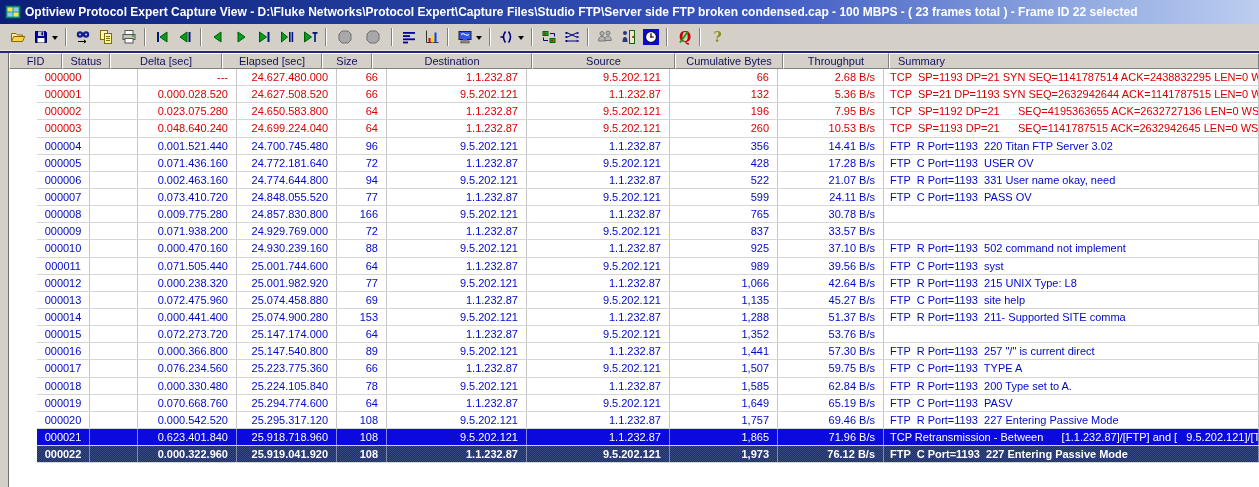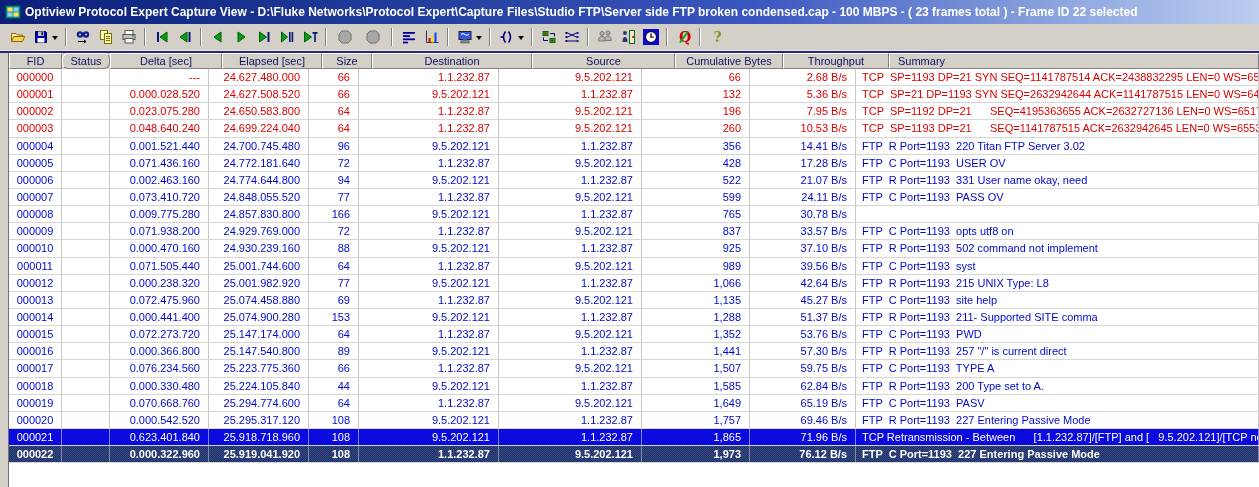--- a/index.html
+++ b/index.html
@@ -31,21 +31,21 @@
     display:flex;min-height:0;}
   .listview{flex:1 1 auto;background:#fff;border-left:1px solid #707070;
     display:flex;flex-direction:column;overflow:hidden;}
   .hrow{display:flex;height:16px;flex:0 0 auto;background:#d4d0c8;}
   .hcell{box-sizing:border-box;height:16px;background:#d4d0c8;
     border-top:1px solid #fff;border-left:1px solid #fff;
     border-right:1px solid #808080;border-bottom:1px solid #808080;
     font-size:11px;color:#101060;display:flex;align-items:center;justify-content:center;
     white-space:pre;overflow:hidden;flex:0 0 auto;}
   .hcell.hleft{justify-content:flex-start;padding-left:8px;}
-  .tbody{flex:1 1 auto;overflow:hidden;}
+  .tbody{flex:1 1 auto;overflow:hidden;margin-left:28px;}
   .trow{display:flex;height:17.15px;box-sizing:border-box;border-bottom:1px solid #d6d6d6;}
   .cell{box-sizing:border-box;display:flex;align-items:center;font-size:11px;
     border-right:1px solid #c6c6c6;white-space:pre;overflow:hidden;flex:0 0 auto;}
   .align-right{justify-content:flex-end;padding-right:8px;}
   .align-center{justify-content:center;}
   .align-left{justify-content:flex-start;padding-left:6px;}
   .style-red .cell{color:#d80000;}
   .style-blue .cell{color:#0008c8;}
   .style-sel{background:#0a0adf;}
   .style-sel .cell{color:#fff;border-right-color:rgba(255,255,255,.5);}
@@ -320,21 +320,21 @@
             <text x="4.5" y="13" font-size="14" font-weight="bold" font-family="DejaVu Serif, serif" fill="#8c8c1e">?</text>
           </svg>
         </span>
       </span>
   </div>
 
   <div class="client">
     <div class="listview">
       <div class="hrow">
           <div class="hcell" style="width: 53px;">FID</div>
-          <div class="hcell" style="width: 48px; border-radius: 6px;">Status</div>
+          <div class="hcell" style="width: 48px;">Status</div>
           <div class="hcell" style="width: 112px;">Delta [sec]</div>
           <div class="hcell" style="width: 100px;">Elapsed [sec]</div>
           <div class="hcell" style="width: 50px;">Size</div>
           <div class="hcell" style="width: 160px;">Destination</div>
           <div class="hcell" style="width: 143px;">Source</div>
           <div class="hcell" style="width: 108px;">Cumulative Bytes</div>
           <div class="hcell" style="width: 106px;">Throughput</div>
           <div class="hcell hleft" style="flex: 1 1 auto;">Summary</div>
         </div>
       <div class="tbody">
@@ -448,21 +448,20 @@
           <div class="trow style-blue">
             <div class="cell align-center" style="width: 53px;">000009</div>
             <div class="cell align-center" style="width: 48px;"></div>
             <div class="cell align-right" style="width: 99px;">0.071.938.200</div>
             <div class="cell align-right" style="width: 100px;">24.929.769.000</div>
             <div class="cell align-right" style="width: 50px;">72</div>
             <div class="cell align-right" style="width: 140px;">1.1.232.87</div>
             <div class="cell align-right" style="width: 143px;">9.5.202.121</div>
             <div class="cell align-right" style="width: 108px;">837</div>
             <div class="cell align-right" style="width: 106px;">33.57 B/s</div>
-            <div class="cell align-left" style="flex: 1 1 auto;">FTP  C Port=1193  opts utf8 on</div>
           </div>
           <div class="trow style-blue">
             <div class="cell align-center" style="width: 53px;">000010</div>
             <div class="cell align-center" style="width: 48px;"></div>
             <div class="cell align-right" style="width: 99px;">0.000.470.160</div>
             <div class="cell align-right" style="width: 100px;">24.930.239.160</div>
             <div class="cell align-right" style="width: 50px;">88</div>
             <div class="cell align-right" style="width: 140px;">9.5.202.121</div>
             <div class="cell align-right" style="width: 143px;">1.1.232.87</div>
             <div class="cell align-right" style="width: 108px;">925</div>
@@ -520,21 +519,20 @@
           <div class="trow style-blue">
             <div class="cell align-center" style="width: 53px; text-align: center;">000015</div>
             <div class="cell align-center" style="width: 48px;"></div>
             <div class="cell align-right" style="width: 99px;">0.072.273.720</div>
             <div class="cell align-right" style="width: 100px;">25.147.174.000</div>
             <div class="cell align-right" style="width: 50px;">64</div>
             <div class="cell align-right" style="width: 140px;">1.1.232.87</div>
             <div class="cell align-right" style="width: 143px;">9.5.202.121</div>
             <div class="cell align-right" style="width: 108px;">1,352</div>
             <div class="cell align-right" style="width: 106px;">53.76 B/s</div>
-            <div class="cell align-left" style="flex: 1 1 auto;">FTP  C Port=1193  PWD</div>
           </div>
           <div class="trow style-blue">
             <div class="cell align-center" style="width: 53px;">000016</div>
             <div class="cell align-center" style="width: 48px;"></div>
             <div class="cell align-right" style="width: 99px;">0.000.366.800</div>
             <div class="cell align-right" style="width: 100px;">25.147.540.800</div>
             <div class="cell align-right" style="width: 50px;">89</div>
             <div class="cell align-right" style="width: 140px;">9.5.202.121</div>
             <div class="cell align-right" style="width: 143px;">1.1.232.87</div>
             <div class="cell align-right" style="width: 108px;">1,441</div>
@@ -551,21 +549,21 @@
             <div class="cell align-right" style="width: 143px;">9.5.202.121</div>
             <div class="cell align-right" style="width: 108px;">1,507</div>
             <div class="cell align-right" style="width: 106px;">59.75 B/s</div>
             <div class="cell align-left" style="flex: 1 1 auto;">FTP  C Port=1193  TYPE A</div>
           </div>
           <div class="trow style-blue">
             <div class="cell align-center" style="width: 53px;">000018</div>
             <div class="cell align-center" style="width: 48px;"></div>
             <div class="cell align-right" style="width: 99px;">0.000.330.480</div>
             <div class="cell align-right" style="width: 100px;">25.224.105.840</div>
-            <div class="cell align-right" style="width: 50px;">44</div>
+            <div class="cell align-right" style="width: 50px;">78</div>
             <div class="cell align-right" style="width: 140px;">9.5.202.121</div>
             <div class="cell align-right" style="width: 143px;">1.1.232.87</div>
             <div class="cell align-right" style="width: 108px;">1,585</div>
             <div class="cell align-right" style="width: 106px;">62.84 B/s</div>
             <div class="cell align-left" style="flex: 1 1 auto;">FTP  R Port=1193  200 Type set to A.</div>
           </div>
           <div class="trow style-blue">
             <div class="cell align-center" style="width: 53px;">000019</div>
             <div class="cell align-center" style="width: 48px;"></div>
             <div class="cell align-right" style="width: 99px;">0.070.668.760</div>

